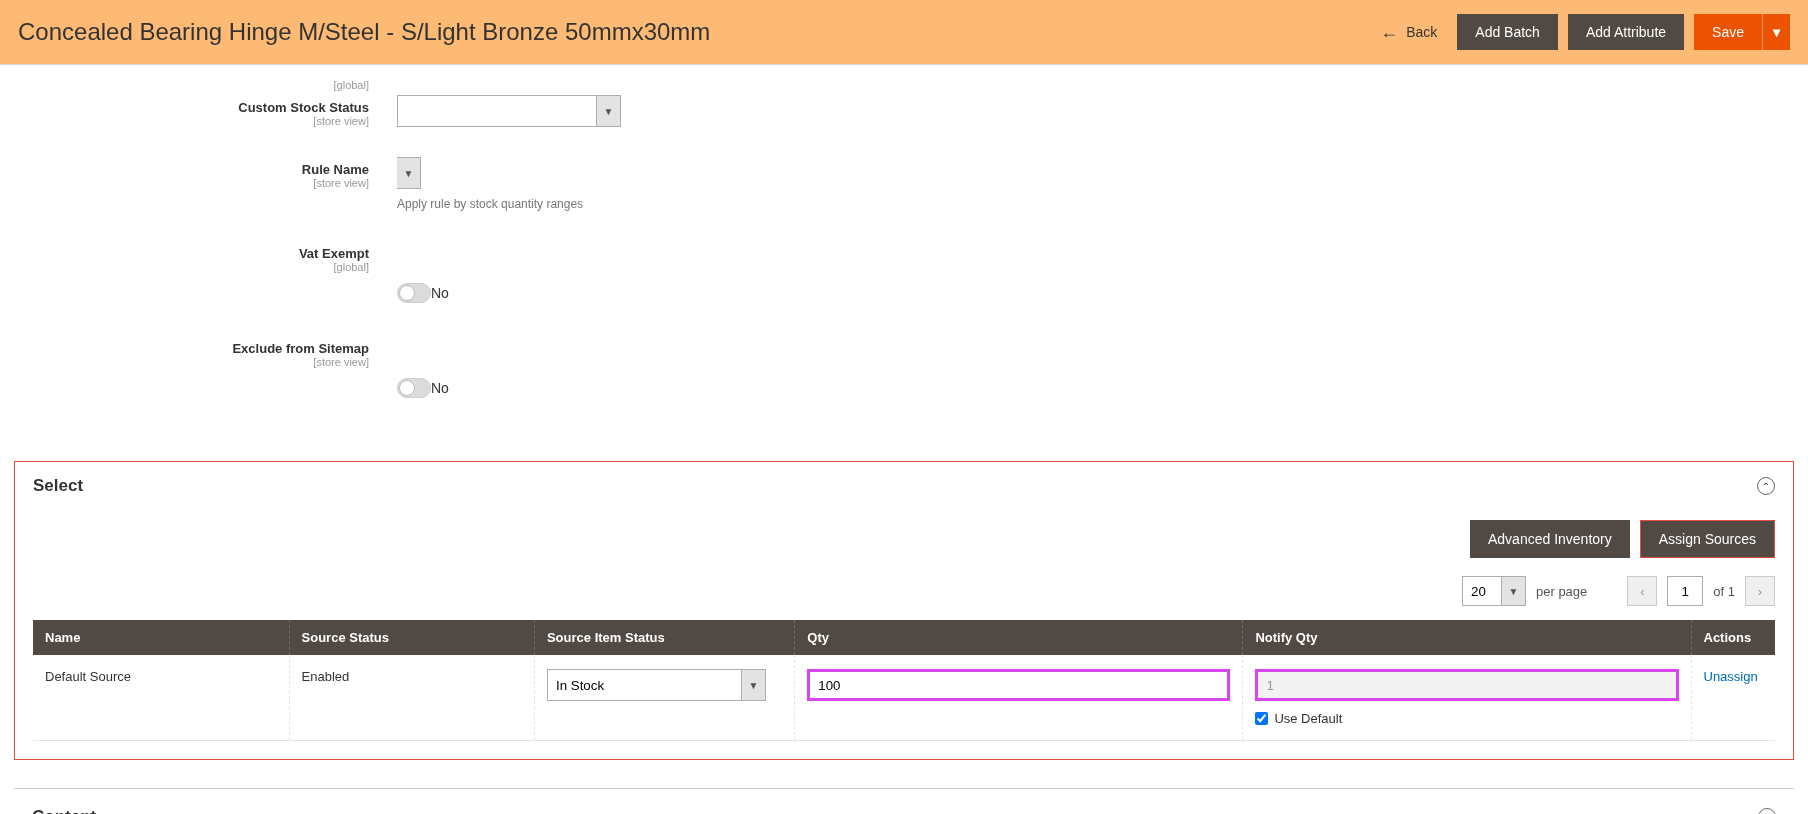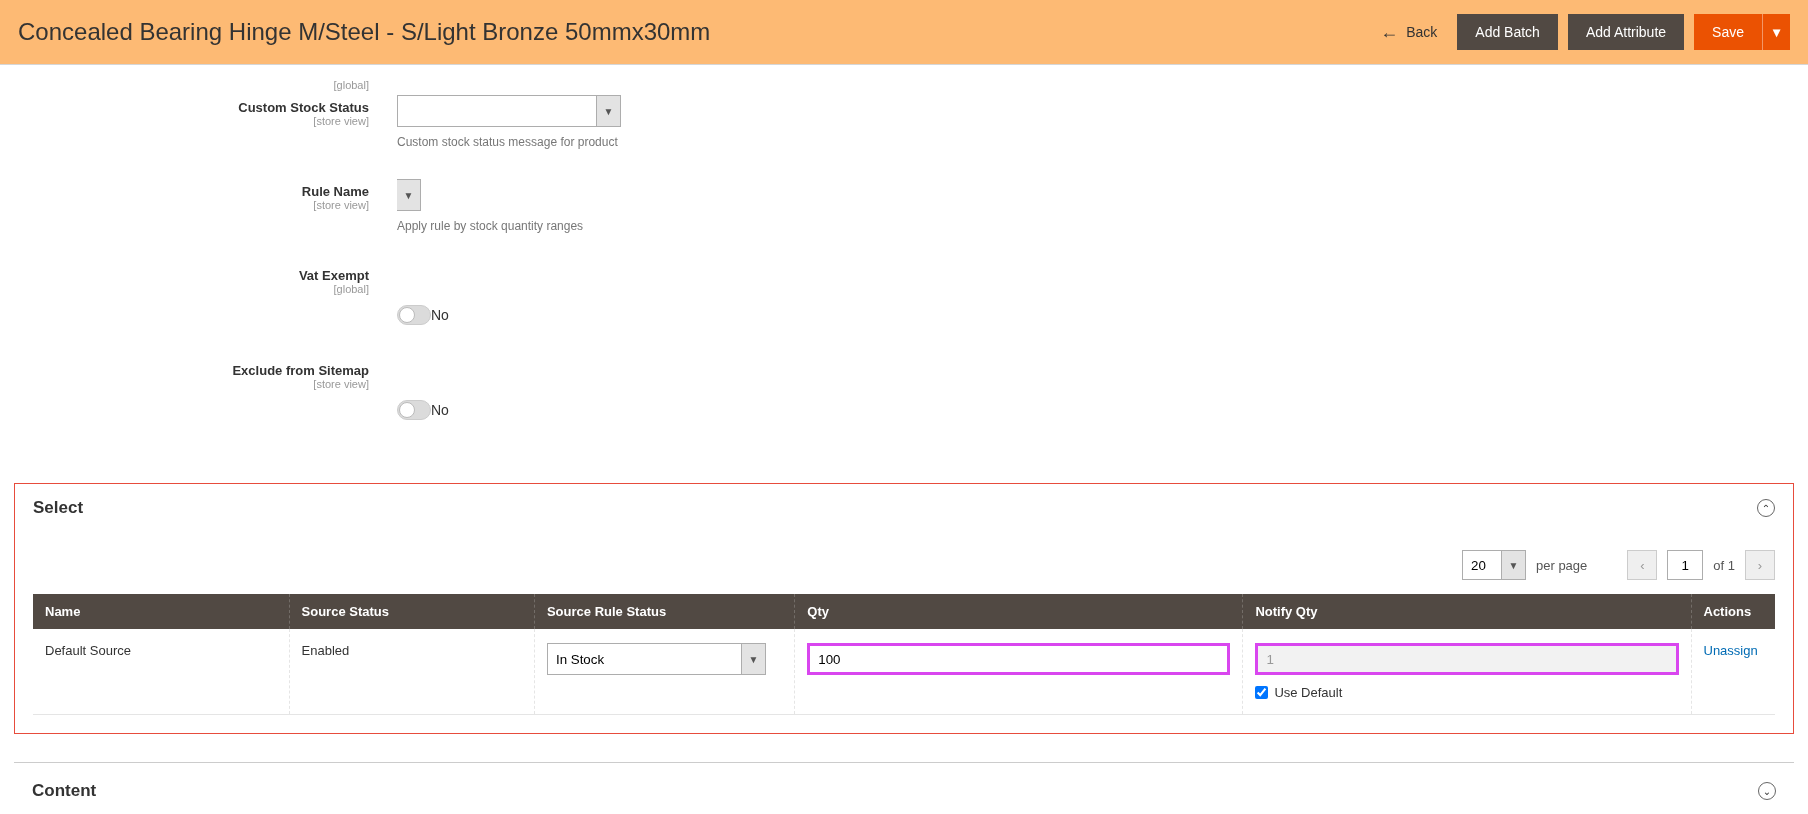--- a/index.html
+++ b/index.html
@@ -247,21 +247,20 @@
   <div class="form-row">
     <div class="form-label-col">
       <span class="form-label">Custom Stock Status</span>
       <span class="form-scope">[store view]</span>
     </div>
     <div class="form-input-col">
       <div class="select-wrap">
         <input class="select-input" style="min-width: 200px;" value="">
         <div class="select-caret">▼</div>
       </div>
-      <div class="helper-text">Custom stock status message for product</div>
     </div>
   </div>
 
   <div class="form-row">
     <div class="form-label-col">
       <span class="form-label">Rule Name</span>
       <span class="form-scope">[store view]</span>
     </div>
     <div class="form-input-col">
       <div class="select-wrap">
@@ -301,20 +300,24 @@
     </div>
   </div>
 </div>
 
 <div class="panel">
   <div class="panel-header">
     <span class="panel-title">Select</span>
     <div class="collapse-icon">⌃</div>
   </div>
 
+  <div class="panel-actions">
+    <button class="btn btn-dark">Advanced Inventory</button>
+    <button class="btn btn-dark btn-outlined-red">Assign Sources</button>
+  </div>
 
   <div class="grid-toolbar">
     <div class="per-page-select">
       <input class="per-page-input" value="20" style="">
       <div class="select-caret" style="height:30px;">▼</div>
     </div>
     <span>per page</span>
     <div style="width:20px;"></div>
     <div class="pager-btn">
       <span>‹</span>
@@ -324,21 +327,21 @@
     <div class="pager-btn">
       <span>›</span>
     </div>
   </div>
 
   <table class="grid">
     <thead>
       <tr>
         <th class="col-name">Name</th>
         <th class="col-status">Source Status</th>
-        <th class="col-itemstatus">Source Rule Status</th>
+        <th class="col-itemstatus">Source Item Status</th>
         <th class="col-qty">Qty</th>
         <th class="col-notify">Notify Qty</th>
         <th class="col-actions">Actions</th>
       </tr>
     </thead>
     <tbody>
       <tr>
         <td>Default Source</td>
         <td>Enabled</td>
         <td>

